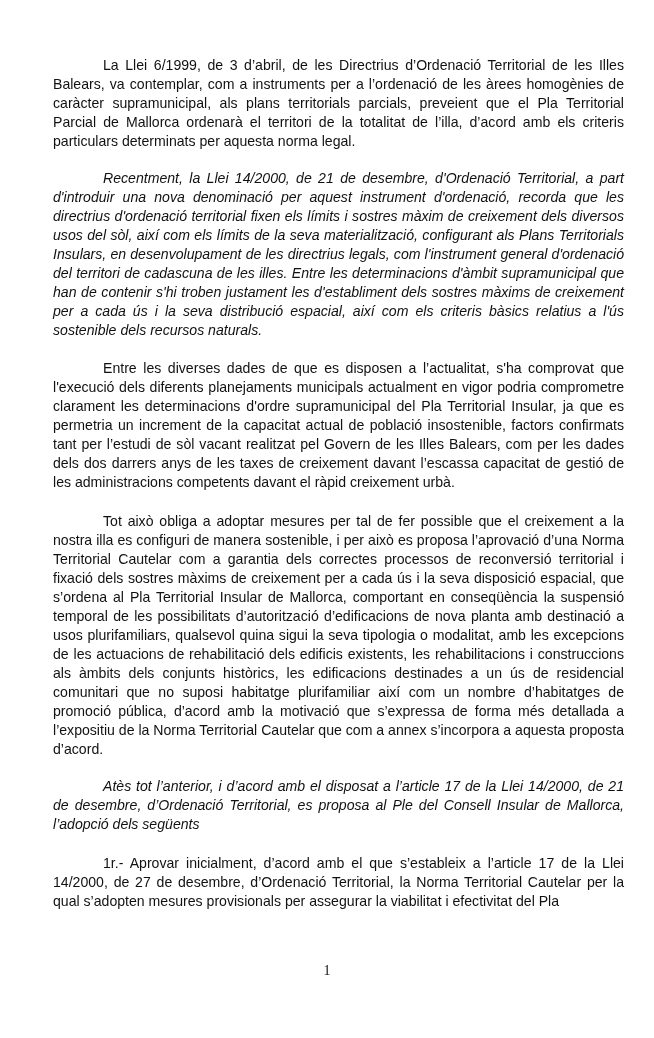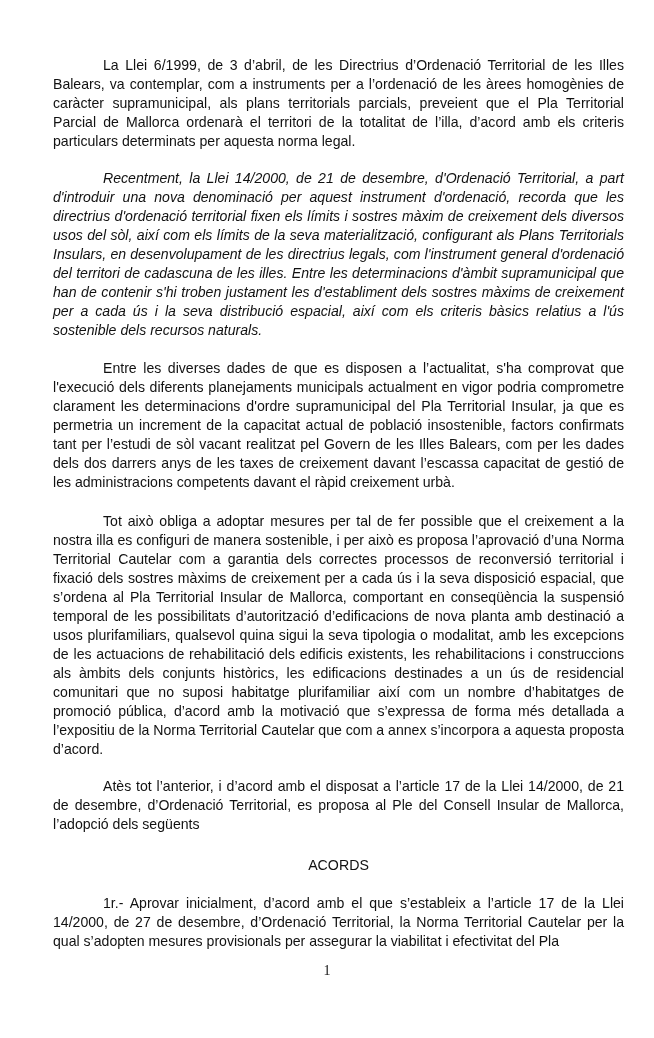--- a/index.html
+++ b/index.html
@@ -34,21 +34,21 @@
       font-size: 14.1px;
       line-height: 19px;
       text-align: justify;
       text-indent: 50px;
       margin: 13px;
     }
     .p1 { margin-top: 20px; }
     .p2 { margin-top: 18px; font-style: italic; }
     .p3 { margin-top: 19px; }
     .p4 { margin-top: 20px; }
-    .p5 { margin-top: 18px; }
+    .p5 { margin-top: 18px; font-style: italic; }
     .heading {
       font-size: 14.2px;
       text-align: center;
       margin: 22px 0 0 0;
       line-height: 18px;
     }
     .p6 { margin-top: 20px; }
     .num { font-weight: normal; }
     .page-number {
       position: absolute;
@@ -65,18 +65,17 @@
 <body>
 
 <div class="page">
 
   <p class="para p1">La Llei 6/1999, de 3 d’abril, de les Directrius d’Ordenació Territorial de les Illes Balears, va contemplar, com a instruments per a l’ordenació de les àrees homogènies de caràcter supramunicipal, als plans territorials parcials, preveient que el Pla Territorial Parcial de Mallorca ordenarà el territori de la totalitat de l’illa, d’acord amb els criteris particulars determinats per aquesta norma legal.</p>
   <p class="para p2">Recentment, la Llei 14/2000, de 21 de desembre, d'Ordenació Territorial, a part d'introduir una nova denominació per aquest instrument d'ordenació, recorda que les directrius d'ordenació territorial fixen els límits i sostres màxim de creixement dels diversos usos del sòl, així com els límits de la seva materialització, configurant als Plans Territorials Insulars, en desenvolupament de les directrius legals, com l'instrument general d'ordenació del territori de cadascuna de les illes. Entre les determinacions d'àmbit supramunicipal que han de contenir s'hi troben justament les d'establiment dels sostres màxims de creixement per a cada ús i la seva distribució espacial, així com els criteris bàsics relatius a l'ús sostenible dels recursos naturals.</p>
   <p class="para p3">Entre les diverses dades de que es disposen a l’actualitat, s'ha comprovat que l'execució dels diferents planejaments municipals actualment en vigor podria comprometre clarament les determinacions d'ordre supramunicipal del Pla Territorial Insular, ja que es permetria un increment de la capacitat actual de població insostenible, factors confirmats tant per l’estudi de sòl vacant realitzat pel Govern de les Illes Balears, com per les  dades dels dos darrers anys de les taxes de creixement davant l’escassa capacitat de gestió de les administracions competents davant el ràpid creixement urbà.</p>
   <p class="para p4">Tot això obliga a adoptar mesures per tal de fer possible que el creixement a la nostra illa es configuri de manera sostenible, i per això es proposa l’aprovació d’una Norma Territorial Cautelar com a garantia dels correctes processos de reconversió territorial i fixació dels sostres màxims de creixement per a cada ús i la seva disposició espacial, que s’ordena al Pla Territorial Insular de Mallorca, comportant en conseqüència la suspensió temporal de les possibilitats d’autorització d’edificacions de nova planta amb destinació a usos plurifamiliars, qualsevol quina sigui la seva tipologia o modalitat, amb les excepcions de les actuacions de rehabilitació dels edificis existents, les rehabilitacions i construccions als àmbits dels conjunts històrics, les edificacions destinades a un ús de residencial comunitari que no suposi habitatge plurifamiliar així com un nombre d’habitatges de promoció pública, d’acord amb la motivació que s’expressa de forma més detallada a l’expositiu de la Norma Territorial Cautelar que com a annex s’incorpora a aquesta proposta d’acord.</p>
   <p class="para p5">Atès tot l’anterior, i d’acord amb el disposat a l’article 17 de la Llei 14/2000, de 21 de desembre, d’Ordenació Territorial, es proposa al Ple del Consell Insular de Mallorca, l’adopció dels següents</p>
 
-  <p class="heading">ACORDS</p>
 
   <p class="para p6"><span class="num">1r.-</span><span> Aprovar inicialment, d’acord amb el que s’estableix a l’article 17 de la Llei 14/2000, de 27 de desembre, d’Ordenació Territorial, la Norma Territorial Cautelar per la qual s’adopten mesures provisionals per assegurar la viabilitat i efectivitat del Pla</span></p>
 </div>
 
 <div class="page-number">1</div>
 
 </body></html>

